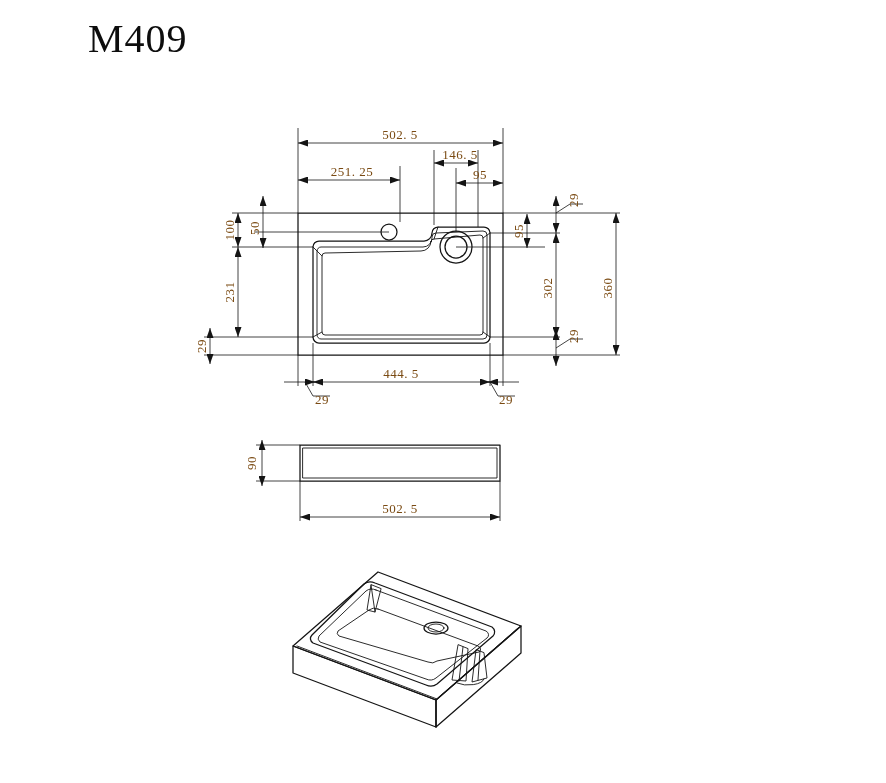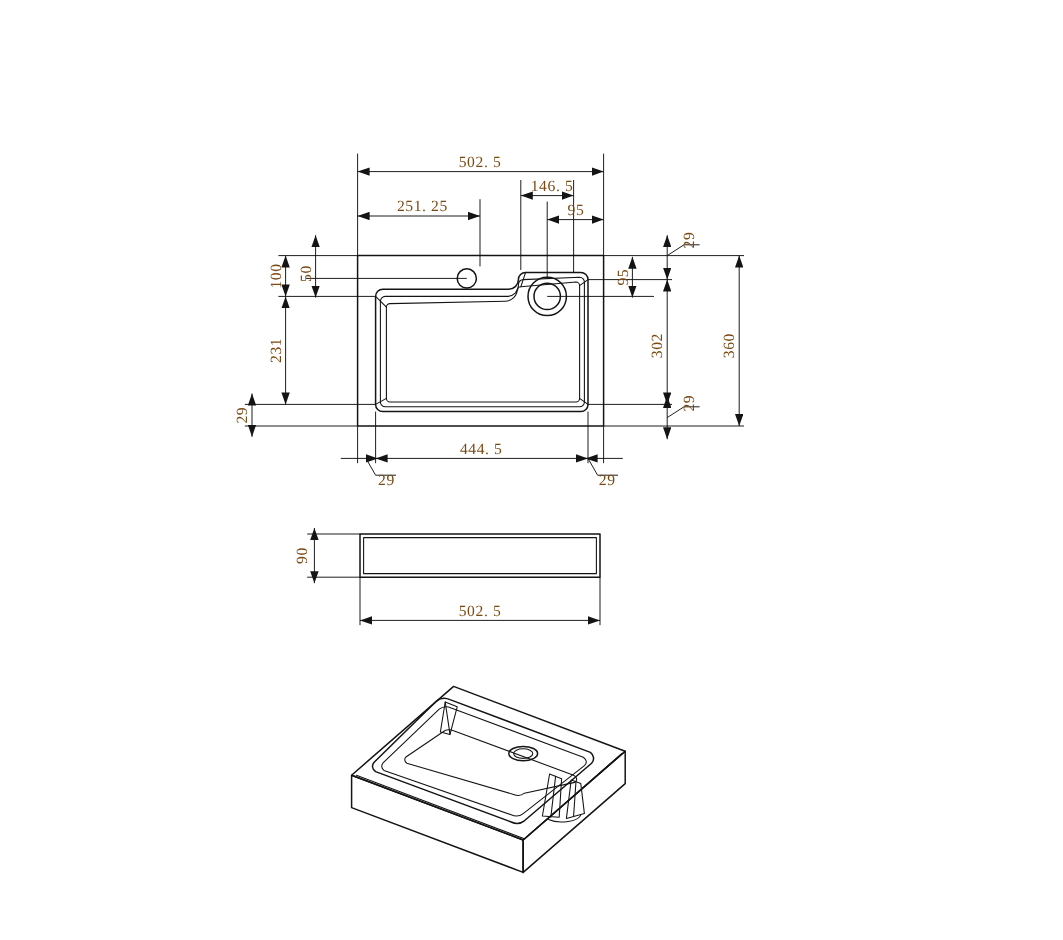--- a/index.html
+++ b/index.html
@@ -70,20 +70,21 @@
   .arrow {
     fill: #141414;
     stroke: none;
   }
 </style>
 </head>
 <body>
 
 <div id="drawing-root">
 
+  <div class="title-block">M409</div>
 
   <svg width="886" height="783" viewBox="0 0 886 783">
 
     <defs>
       <marker id="ar-r" markerWidth="11" markerHeight="7" refX="10" refY="3.5" orient="auto" markerUnits="userSpaceOnUse">
         <path d="M0,0 L10,3.5 L0,7 z" class="arrow"></path>
       </marker>
       <marker id="ar-l" markerWidth="11" markerHeight="7" refX="1" refY="3.5" orient="auto" markerUnits="userSpaceOnUse">
         <path d="M11,0 L1,3.5 L11,7 z" class="arrow"></path>
       </marker>

